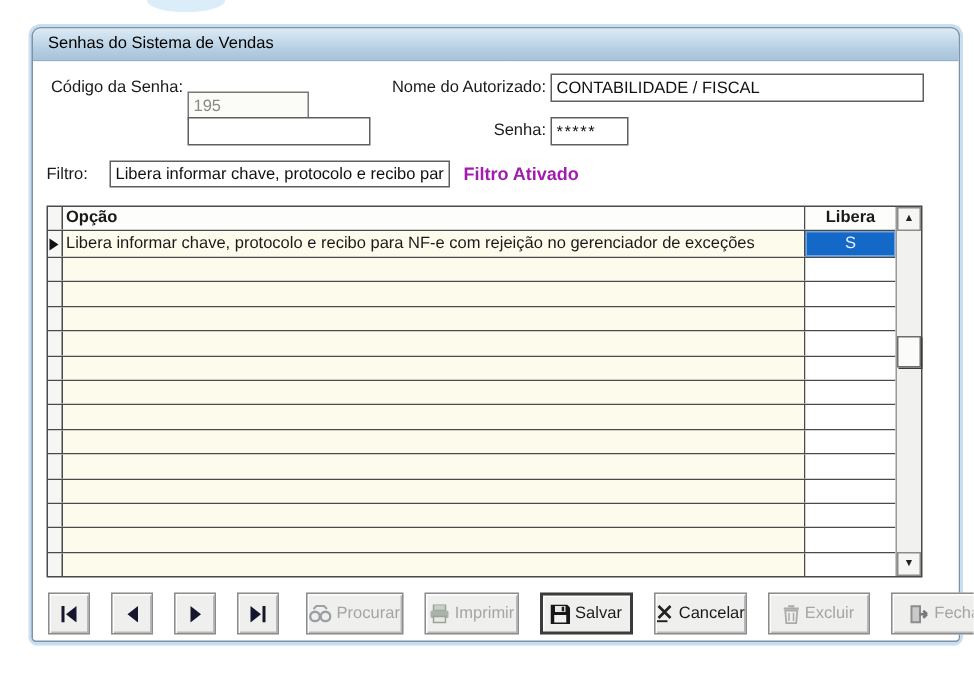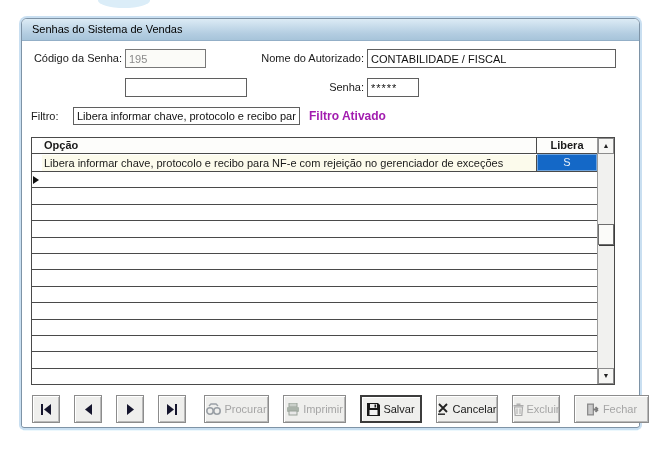--- a/index.html
+++ b/index.html
@@ -23,21 +23,21 @@
        box-sizing:border-box;}
   .disabled-input{color:#8a8a8a;background:#fbfbf8;border-color:#787878;}
 
   .filtro-status{position:absolute;left:287px;top:66px;height:19px;line-height:19px;
        font-weight:bold;font-size:12px;}
 
   
   .grid{position:absolute;left:9px;top:96px;width:584px;height:248px;border:1px solid #4a4a4a;
        background:#fff;box-sizing:border-box;}
   .grid-content{position:absolute;left:0;top:0;right:17px;bottom:0;display:flex;flex-direction:column;}
-  .grow{display:flex;border-bottom:1px solid #4a4a4a;min-height:0;box-sizing:border-box;align-items:flex-end;}
+  .grow{display:flex;border-bottom:1px solid #4a4a4a;min-height:0;box-sizing:border-box;}
   .grow:last-child{border-bottom:none;}
   .g-sel{width:9px;background:#f6f6f4;border-right:1px solid #4a4a4a;position:relative;flex:none;}
   .g-opcao{flex:1;background:#fcfbec;border-right:1px solid #4a4a4a;overflow:hidden;
        white-space:nowrap;padding:0 1px 0 2px;line-height:16px;}
   .g-lib{width:60px;background:#ffffff;flex:none;text-align:center;line-height:16px;}
   .g-head{height:16px;flex:none;}
   .g-head .g-opcao,.g-head .g-lib{background:#fdfdfb;font-weight:bold;line-height:15px;}
   .g-data{height:18px;flex:none;}
   .g-empty{flex:1;}
   .sel-cell{background:#1468c7;color:#e8f0fa;box-shadow:inset 0 0 0 1px #6ea4de;line-height:17px;}
@@ -71,21 +71,21 @@
 <div class="bg-artifact"></div>
 
 <div class="window">
   <div class="titlebar">
     <span>Senhas do Sistema de Vendas</span>
   </div>
 
   <div class="client">
 
     <div class="flabel" style="left:8px;top:8px;width:92px;">Código da Senha:</div>
-    <input class="tinput disabled-input" style="left: 103px; top: 8px; width: 81px;" readonly="" value="195">
+    <input class="tinput disabled-input" style="left: 103px; top: 20px; width: 81px;" readonly="" value="195">
 
     <div class="flabel" style="left:220px;top:8px;width:122px;">Nome do Autorizado:</div>
     <input class="tinput" style="left: 345px; top: 8px; width: 249px;" value="CONTABILIDADE / FISCAL">
 
     <input class="tinput" style="left: 103px; top: 37px; width: 122px;" value="">
 
     <div class="flabel" style="left:220px;top:37px;width:122px;">Senha:</div>
     <input class="tinput" style="left: 345px; top: 37px; width: 52px; letter-spacing: 1px;" value="*****">
 
     <div class="flabel" style="left:9px;top:66px;width:38px;text-align:left;">Filtro:</div>
@@ -228,21 +228,21 @@
           </svg>
         <span>Salvar</span>
       </div>
       <div class="tbtn" style="width:62px;">
         <svg width="12" height="12" viewBox="0 0 12 12">
             <path d="M2 1 L10 9 M10 1 L2 9" stroke="#222" stroke-width="1.8" fill="none"></path>
             <rect x="1" y="10.5" width="7" height="1.4" fill="#222"></rect>
           </svg>
         <span>Cancelar</span>
       </div>
-      <div class="tbtn disabled" style="width:48px;">
+      <div class="tbtn disabled" style="width:68px;">
         <svg width="11" height="13" viewBox="0 0 11 13">
             <rect x="0.5" y="2" width="10" height="1.4" fill="#ababab"></rect>
             <rect x="3.5" y="0.5" width="4" height="1.4" fill="#ababab"></rect>
             <path d="M1.5 4 H9.5 L8.8 12.5 H2.2 Z" fill="none" stroke="#ababab" stroke-width="1.2"></path>
             <path d="M4 5.5 V11 M7 5.5 V11" stroke="#ababab" stroke-width="1"></path>
           </svg>
         <span>Excluir</span>
       </div>
       <div class="tbtn disabled" style="width:75px;">
         <svg width="14" height="13" viewBox="0 0 14 13">

